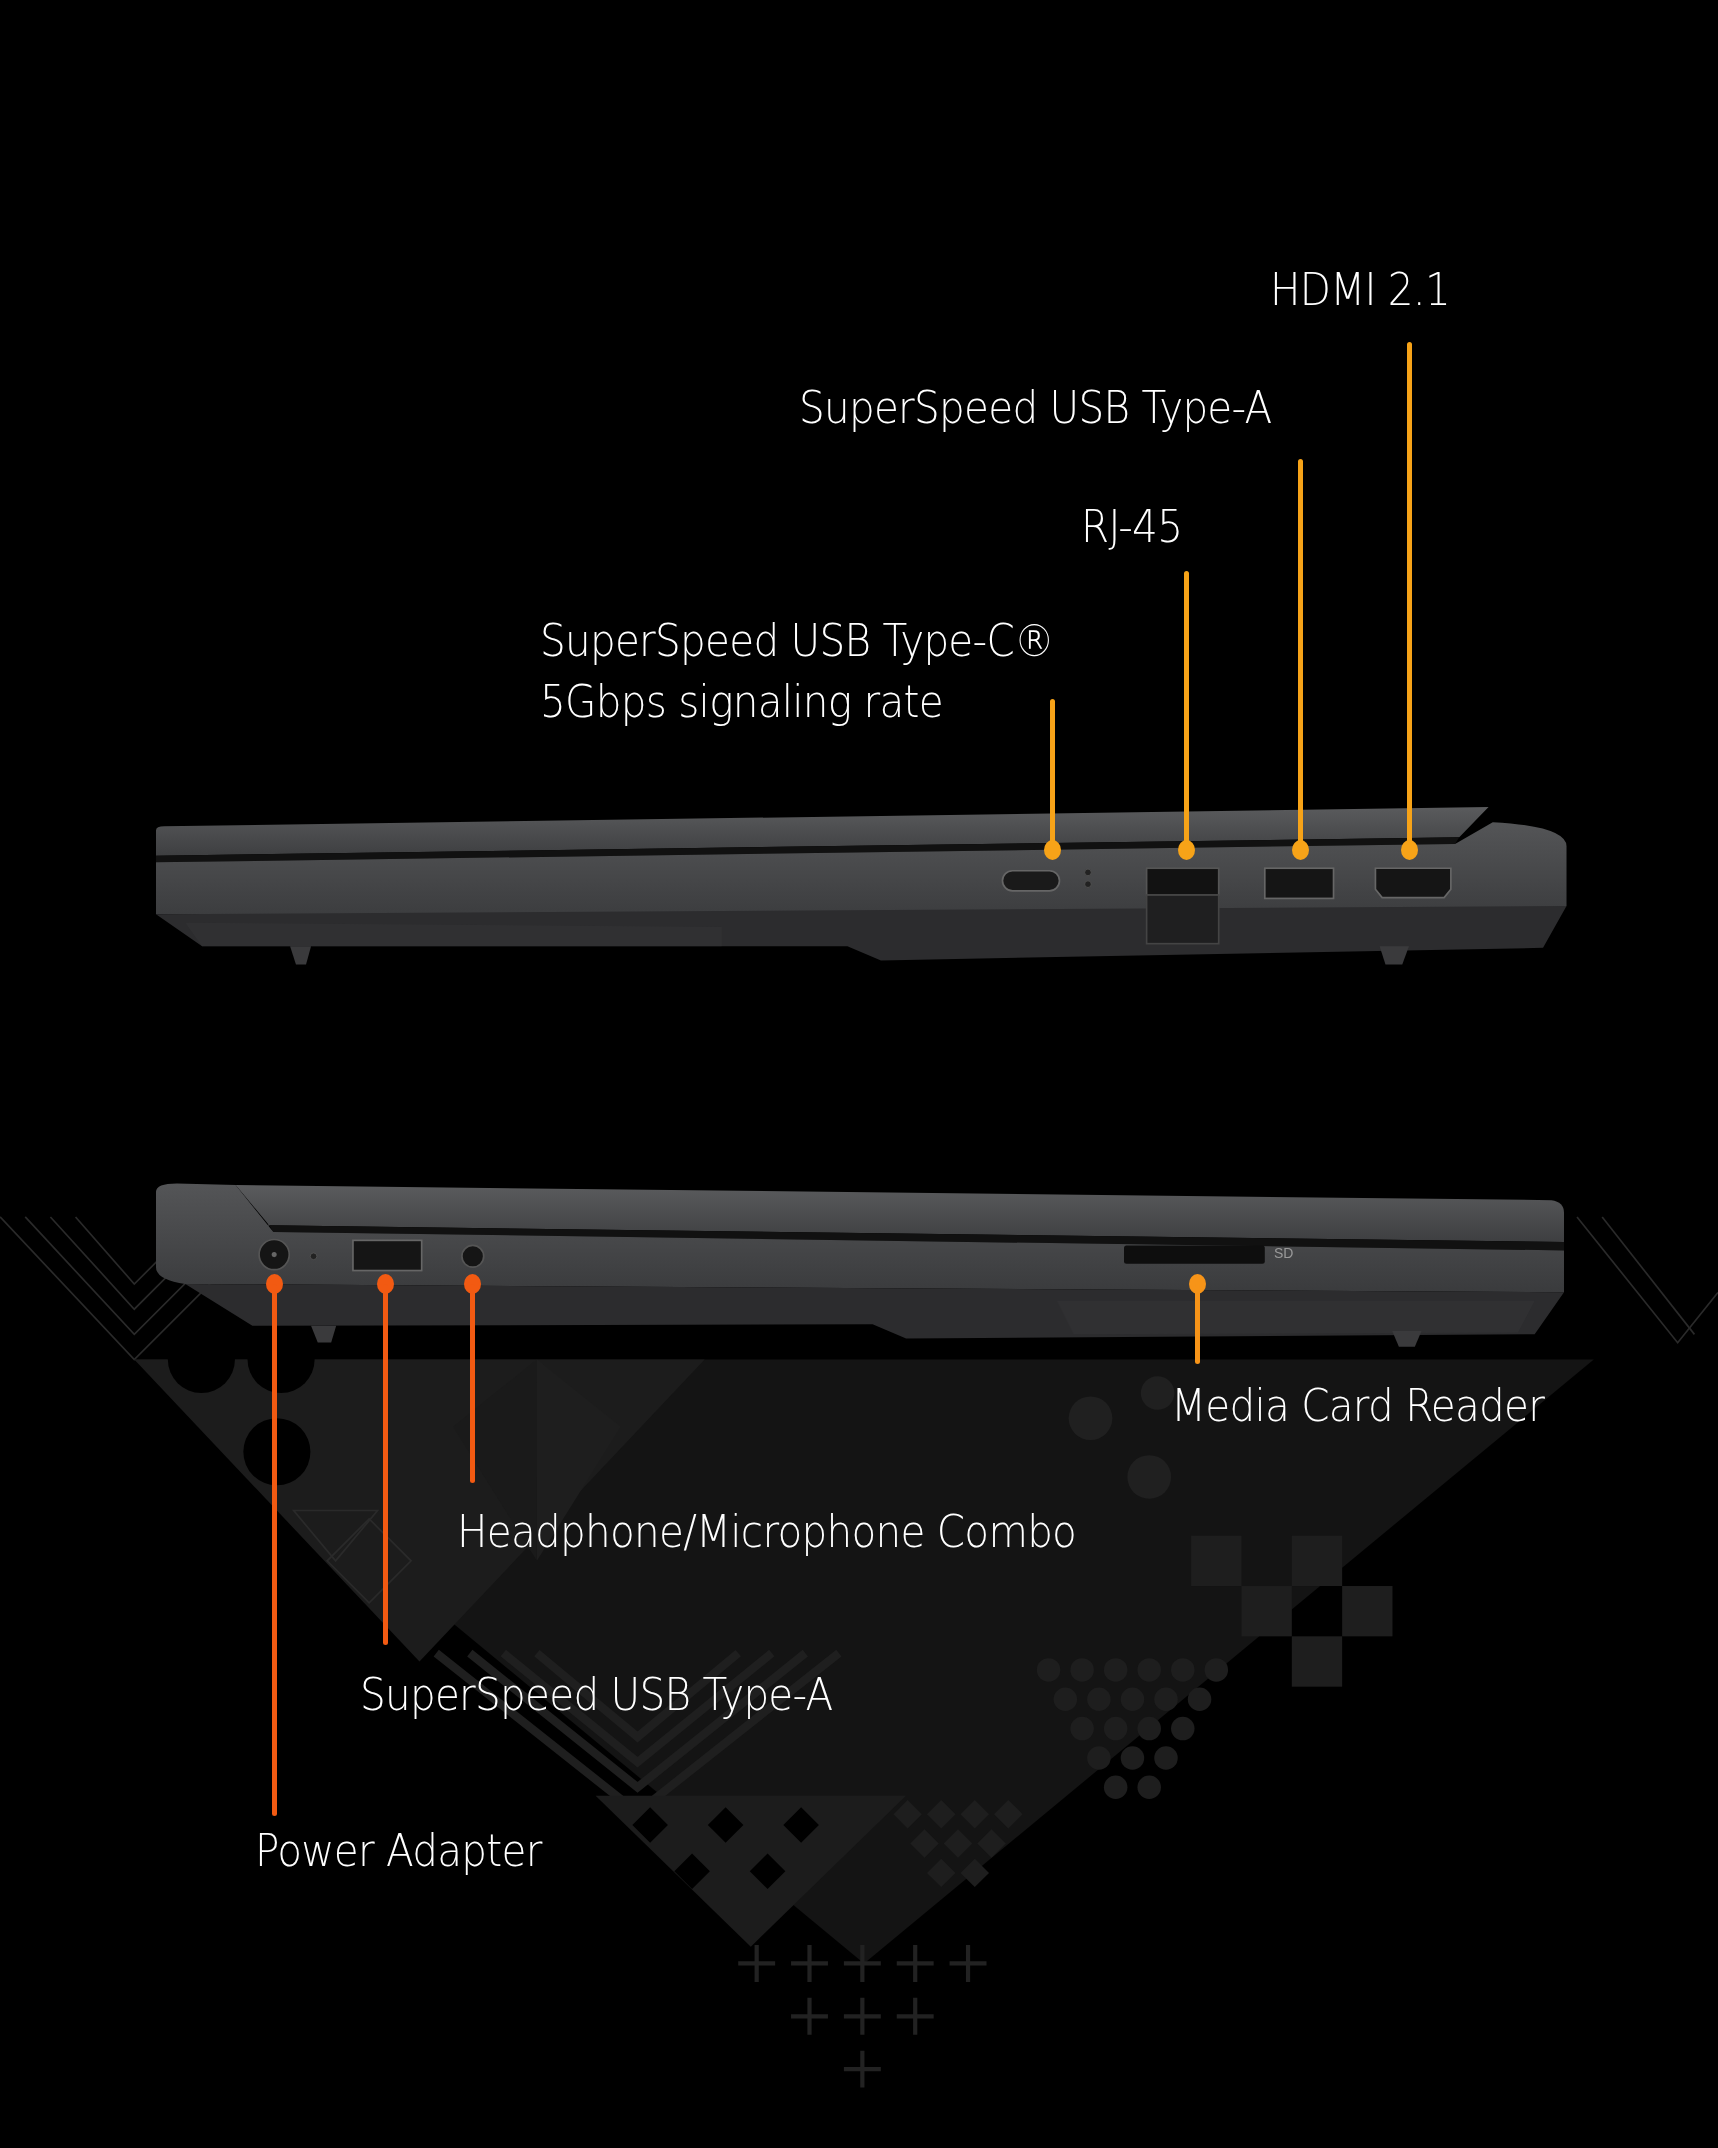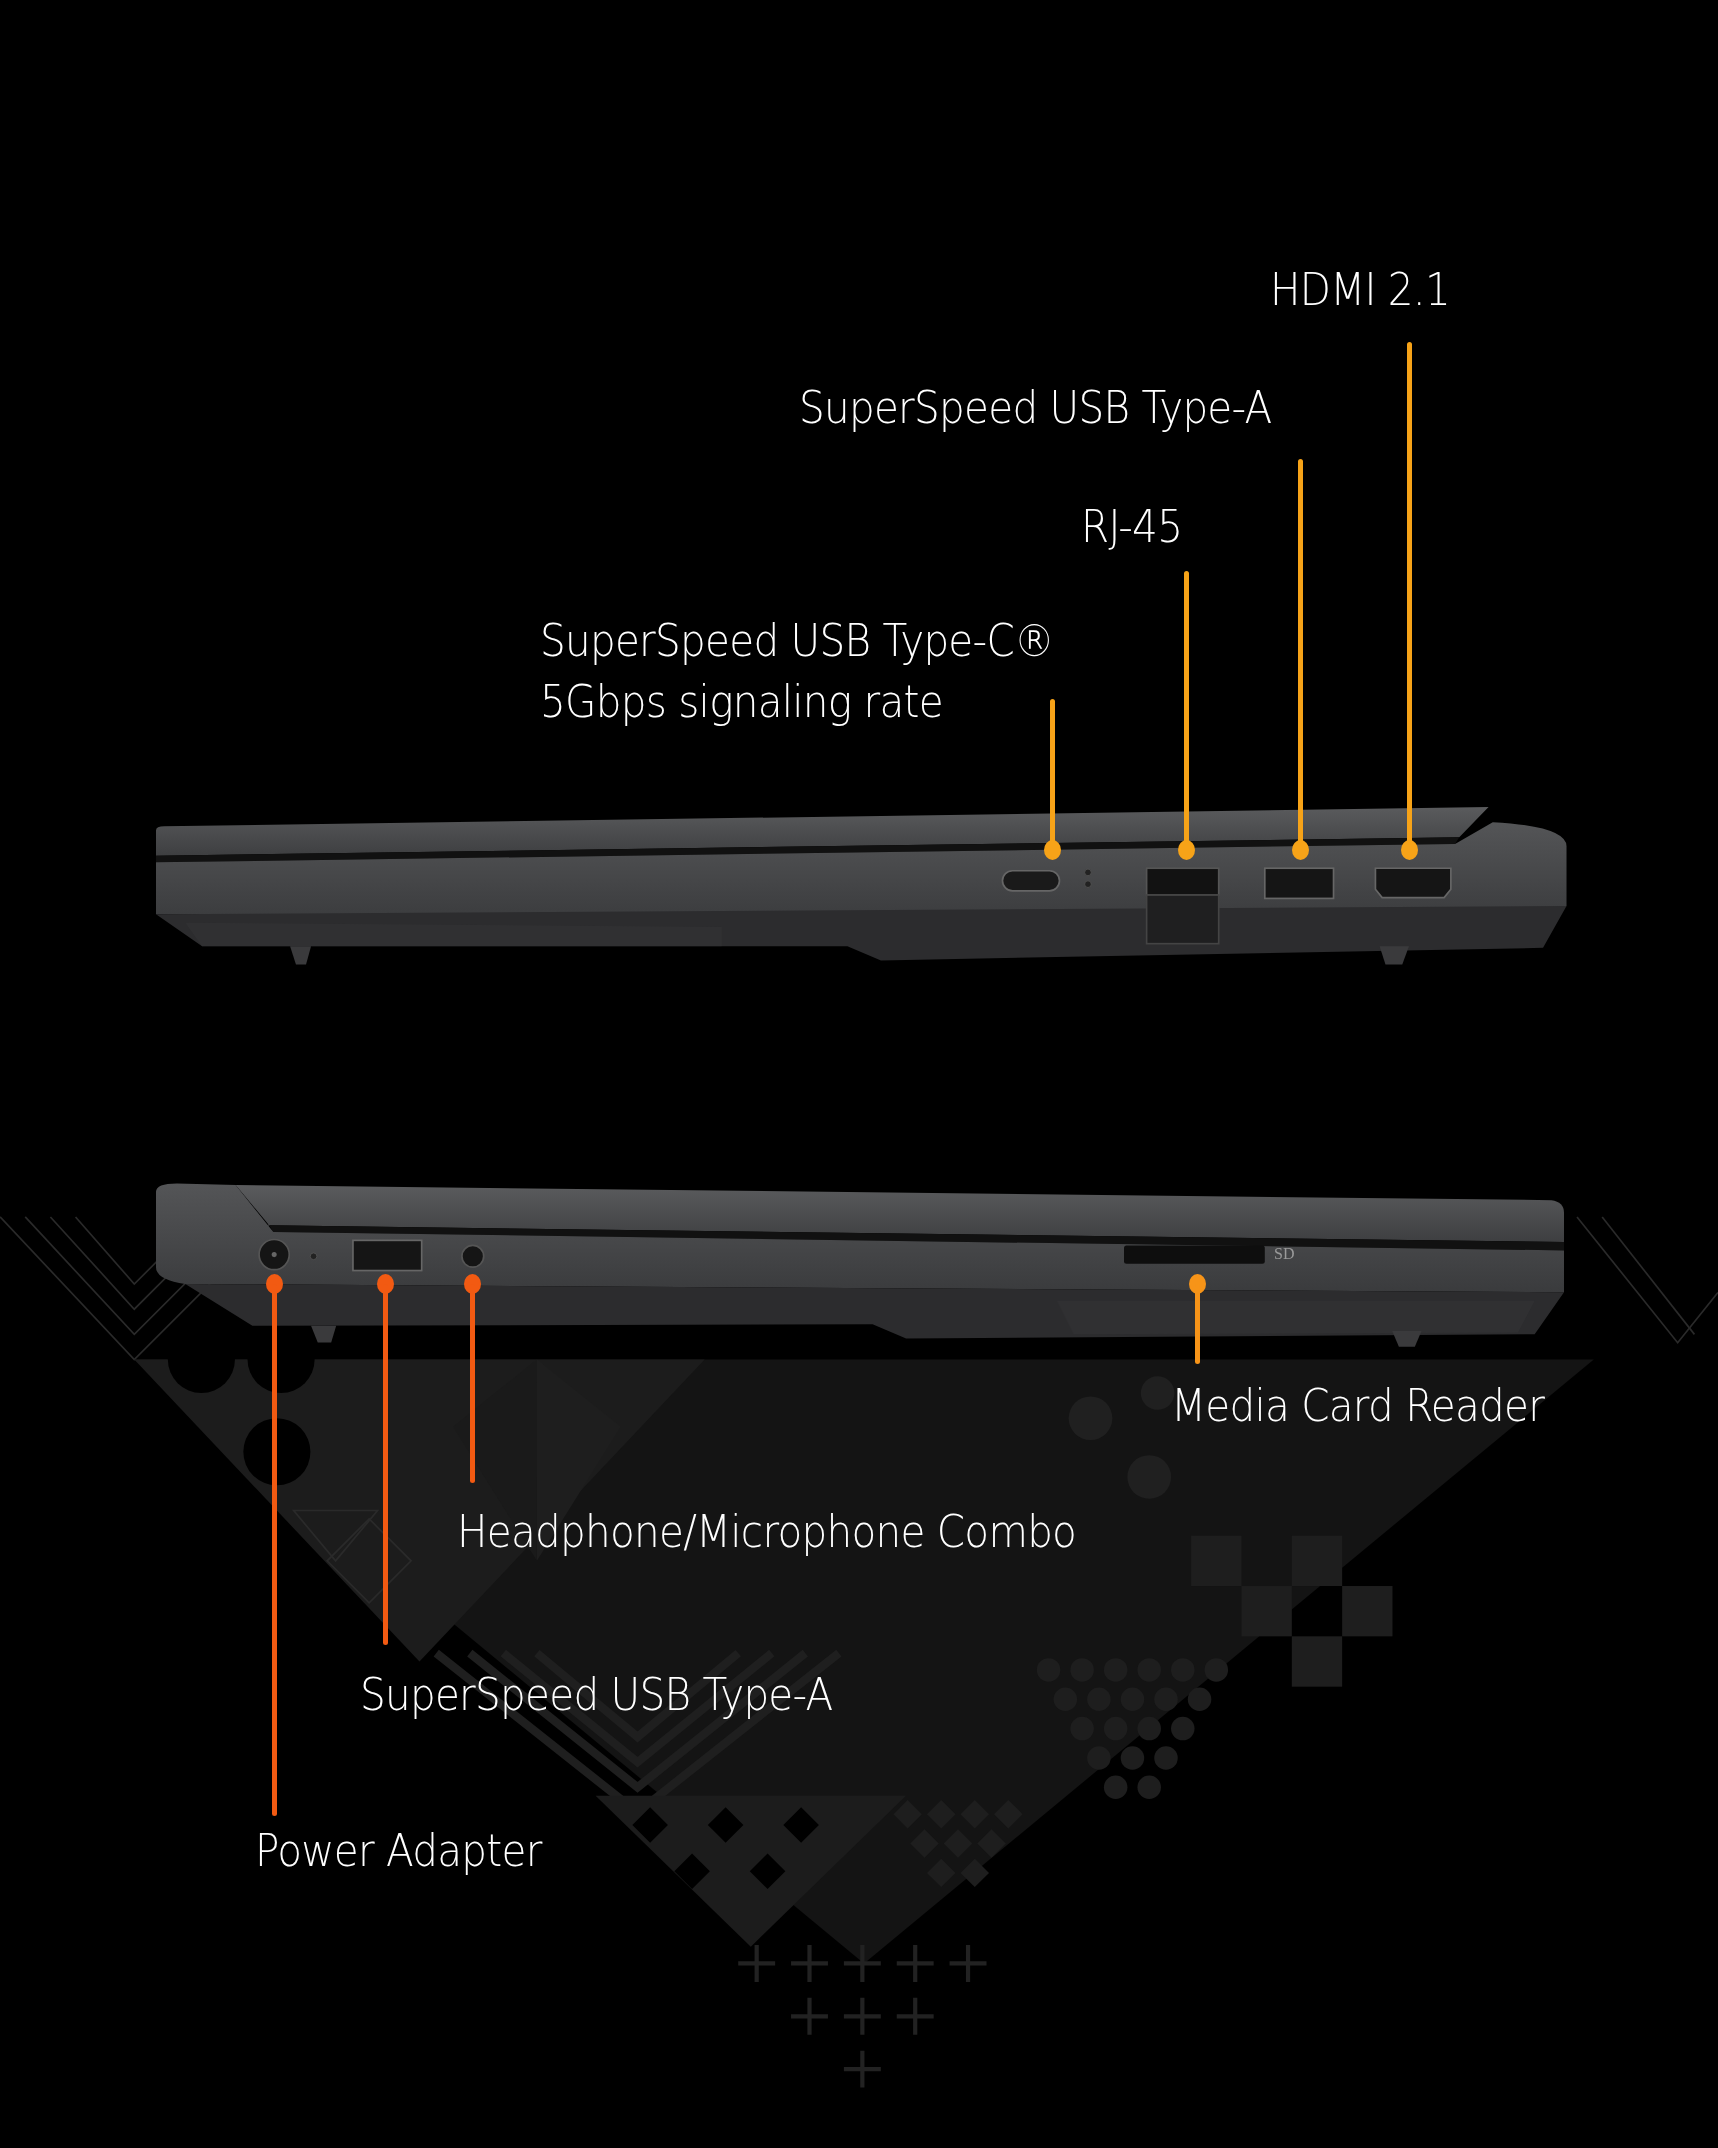--- a/index.html
+++ b/index.html
@@ -184,21 +184,21 @@
     <circle cx="146" cy="95" r="3" fill="#666"></circle>
 
     <circle cx="193" cy="97" r="4" fill="#222" stroke="#555"></circle>
 
     <rect x="240" y="78" width="82" height="36" fill="#151515" stroke="#666" stroke-width="2"></rect>
 
     <circle cx="383" cy="97" r="13" fill="#151515" stroke="#555" stroke-width="2"></circle>
 
     <rect x="1160" y="84" width="168" height="22" rx="3" fill="#0e0e0e"></rect>
   </svg>
-  <span style="position:absolute; left:1123px; top:70px; color:#9a9a9a; font-size:16px; font-family:Liberation Serif, serif;">SD</span>
+  <span style="position:absolute; left:1123px; top:70px; color:#9a9a9a; font-size:14px; font-family:Liberation Sans, sans-serif;">SD</span>
 </div>
 
 <div class="label" style="left:540px; top:611px;">
   <div>SuperSpeed USB Type-C®</div>
   <div>5Gbps signaling rate</div>
 </div>
 <div class="vline" style="left:1050px; top:699px; height:147px; background:#F7A318;"></div>
 <div class="dot" style="left:1044px; top:840px; background:#F7A318;"></div>
 
 <div class="label" style="left:1081px; top:497px;">RJ-45</div>

